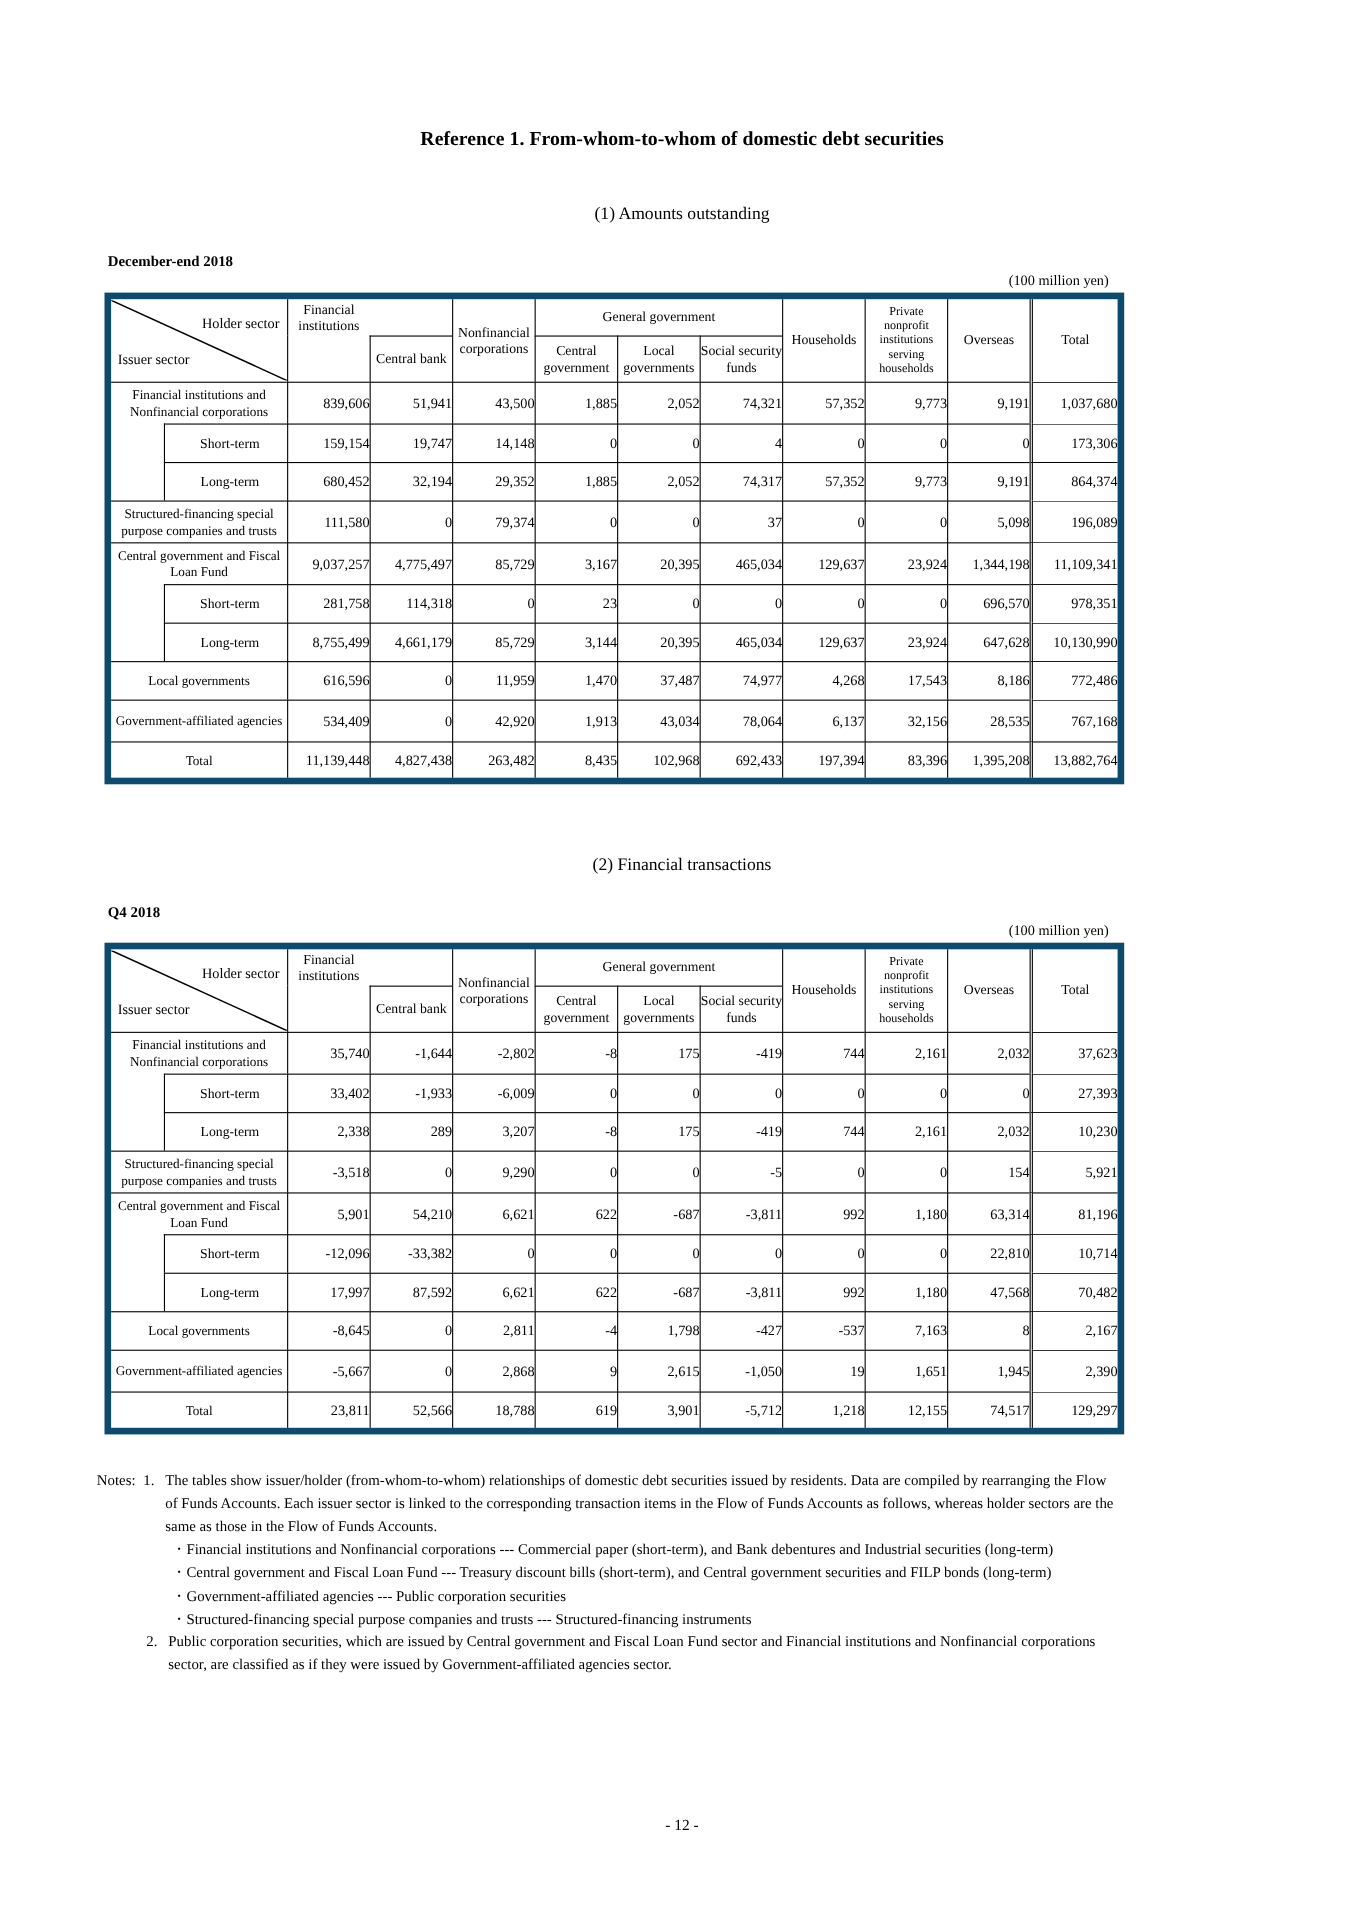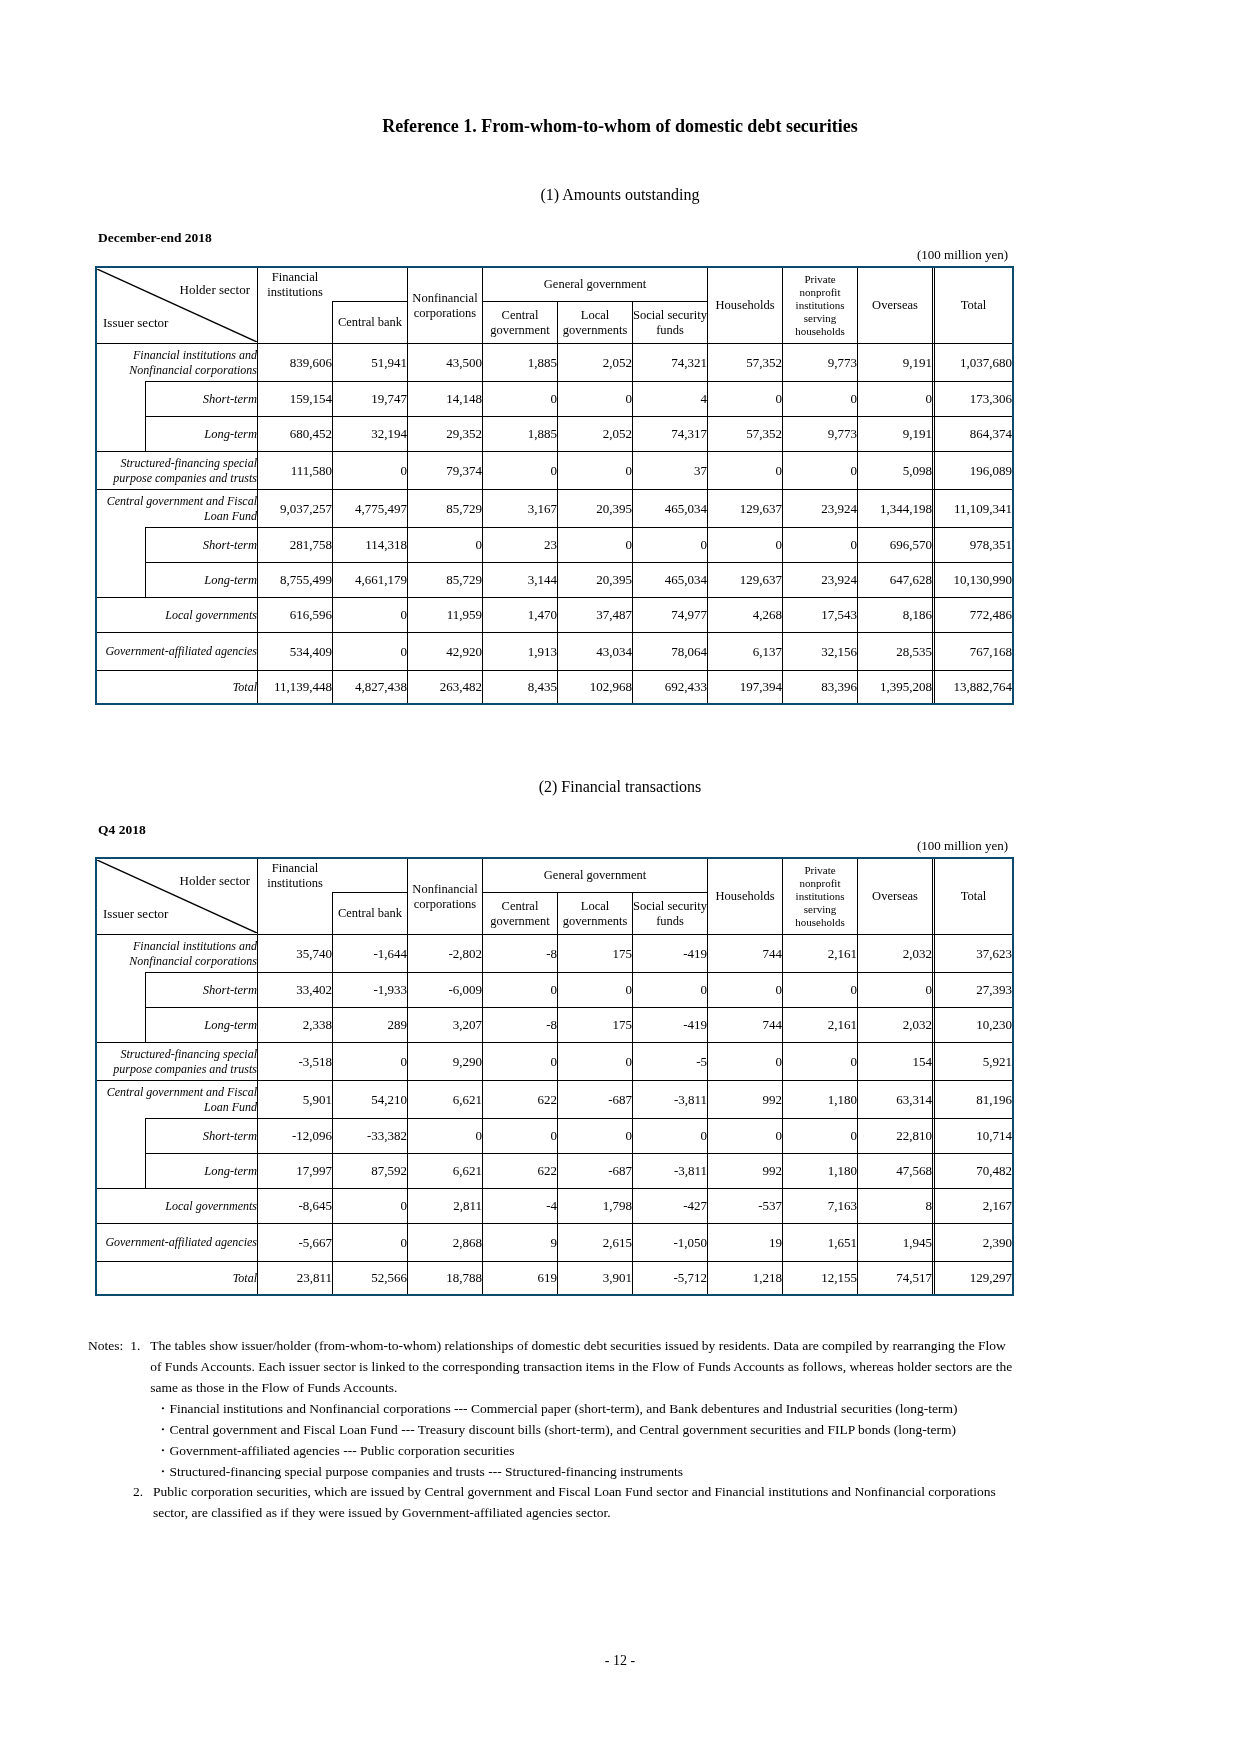--- a/index.html
+++ b/index.html
@@ -14,31 +14,31 @@
   #s2h{top:778px;}
   .period{left:98px;font-size:13.5px;font-weight:bold;}
   #s1date{top:230px;}
   #s2date{top:822px;}
   .unit{left:95px;width:913px;text-align:right;font-size:13px;}
   #s1unit{top:247px;}
   #s2unit{top:838px;}
   #t1{top:266px;left:95px;}
   #t2{top:857px;left:95px;}
 
-  table.fwtw{border-collapse:separate;border-spacing:0;border:2px solid #0c4a6e;
+  table.fwtw{border-collapse:separate;border-spacing:0;border:6px solid #0c4a6e;
     table-layout:fixed;width:915px;}
   table.fwtw td{border-left:1px solid #000;border-top:1px solid #000;padding:0;
     overflow:hidden;vertical-align:middle;}
   td.nl{border-left:none!important;}
   td.nt{border-top:none!important;}
   td.dbl{border-left:3px double #000!important;}
   td.hdr{text-align:center;font-size:12.5px;line-height:1.15;vertical-align:top;padding-top:3px;}
   td.small{font-size:11px;line-height:1.2;padding-top:2px;}
   td.num{text-align:right;font-size:13px;padding-right:5px;}
-  td.lbl{font-size:12px;line-height:1.2;text-align:right;padding:1px 2px 1px 4px;font-style:italic;}
+  td.lbl{font-size:12px;line-height:1.2;text-align:center;padding:1px 2px 1px 4px;}
   td.lbl.sub{font-size:12.5px;padding-left:7px;}
   td.spc{border:none;}
   tr.trh1{height:33px;}
   tr.trh2{height:42px;}
   tr.trA{height:38px;}
   tr.trB{height:35px;}
   tr.trT{height:33px;}
   .cornerbox{position:relative;height:73px;width:100%;}
   .cornerbox svg{position:absolute;top:0;left:0;width:100%;height:100%;}
   .holder{position:absolute;top:13px;right:7px;font-size:13px;}

